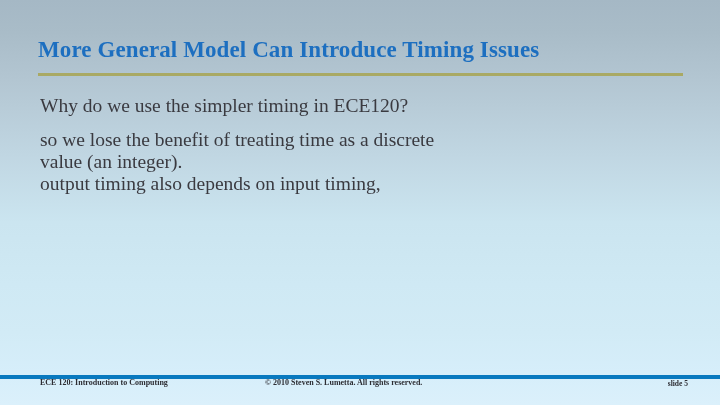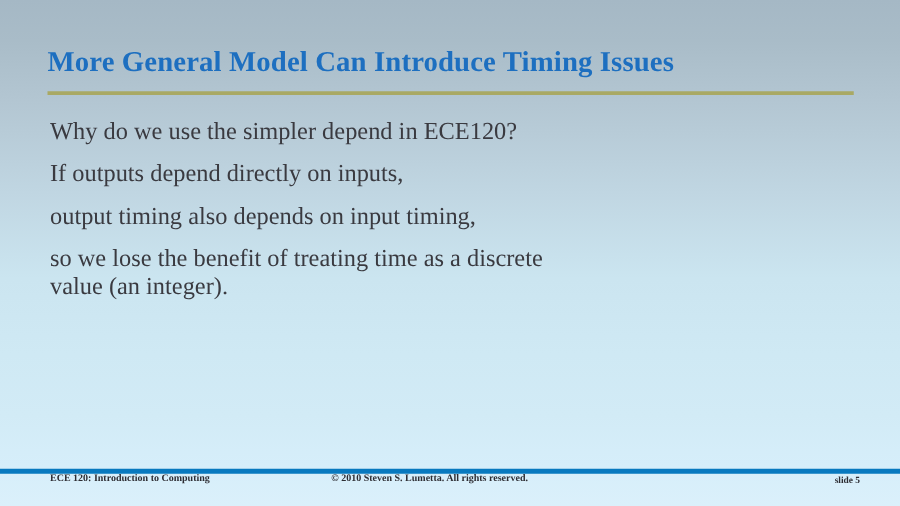--- a/index.html
+++ b/index.html
@@ -133,24 +133,23 @@
 </head>
 <body>
 
 <div class="slide">
 
   <div class="title">More General Model Can Introduce Timing Issues</div>
 
   <div class="title-rule"></div>
 
   <div class="body-block">
-    <p class="body-line">Why do we use the simpler depend in ECE120?</p>
-    <p class="body-line">If outputs depend directly on inputs,</p>
+    <p class="body-line">Why do we use the simpler timing in ECE120?</p>
+    <p class="body-line wrap">so we lose the benefit of treating time as a discrete value (an integer).</p>
     <p class="body-line">output timing also depends on input timing,</p>
-    <p class="body-line wrap">so we lose the benefit of treating time as a discrete value (an integer).</p>
   </div>
 
   <div class="footer-rule"></div>
 
   <div class="footer">
     <div class="footer-left">ECE 120: Introduction to Computing</div>
     <div class="footer-center">© 2010 Steven S. Lumetta.  All rights reserved.</div>
     <div class="footer-right">slide 5</div>
   </div>
 

